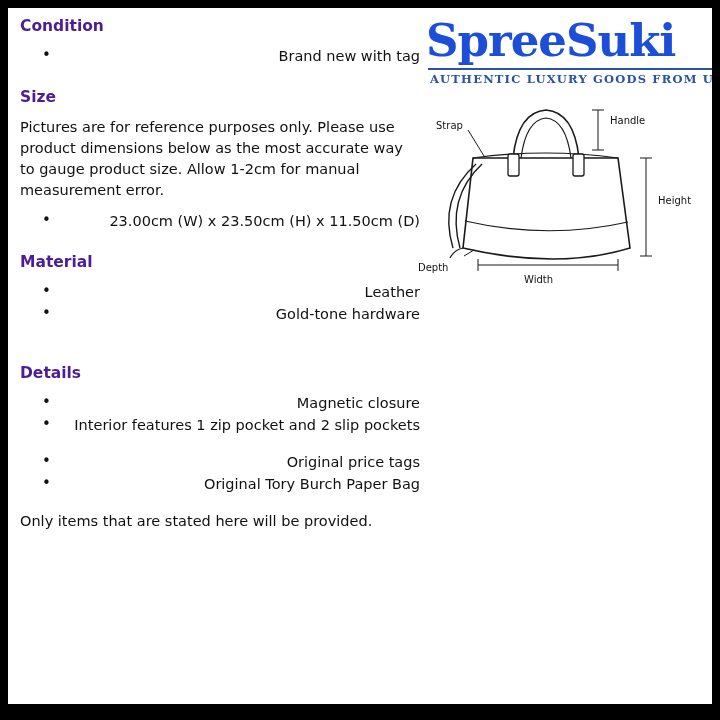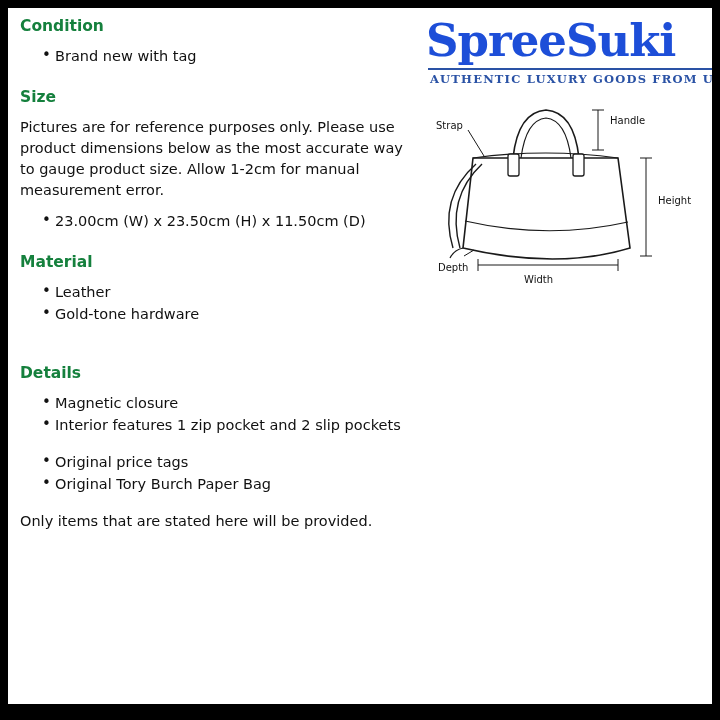--- a/index.html
+++ b/index.html
@@ -25,31 +25,32 @@
   }
   .content {
     position: absolute;
     left: 12px;
     top: 10px;
     width: 400px;
   }
   h3.section {
     font-size: 15.5px;
     font-weight: bold;
-    color: #15803d;
+    color: #4c1d95;
     margin: 0 0 10px 0;
     line-height: 1.15;
   }
   .spacer-lg { height: 22px; }
   .spacer-md { height: 16px; }
   .spacer-sm { height: 10px; }
   ul.bullets {
     list-style: none;
     margin: 0 0 0 0;
     padding: 0 0 0 22px;
+    text-align: right;
   }
   ul.bullets li {
     font-size: 14.5px;
     color: #111;
     line-height: 1.42;
     margin: 0 0 1px 0;
     position: relative;
     padding-left: 13px;
   }
   ul.bullets li:before {
@@ -164,21 +165,21 @@
       <line x1="60" y1="161" x2="60" y2="173" stroke="#1a1a1a" stroke-width="1"></line>
       <line x1="200" y1="161" x2="200" y2="173" stroke="#1a1a1a" stroke-width="1"></line>
 
       <line x1="46" y1="158" x2="56" y2="152" stroke="#1a1a1a" stroke-width="1"></line>
 
       <line x1="50" y1="32" x2="66" y2="58" stroke="#1a1a1a" stroke-width="1"></line>
     </svg>
     <div class="dlabel" style="left:18px; top:22px;">Strap</div>
     <div class="dlabel" style="left:192px; top:17px;">Handle</div>
     <div class="dlabel" style="left:240px; top:97px;">Height</div>
-    <div class="dlabel" style="left:20px; top:164px;">Depth</div>
+    <div class="dlabel" style="left:0; top:164px;">Depth</div>
     <div class="dlabel" style="left:106px; top:176px;text-align:center;">Width</div>
   </div>
 
   <div class="content">
 
     <h3 class="section">Condition</h3>
     <ul class="bullets">
       <li>Brand new with tag</li>
     </ul>
 

